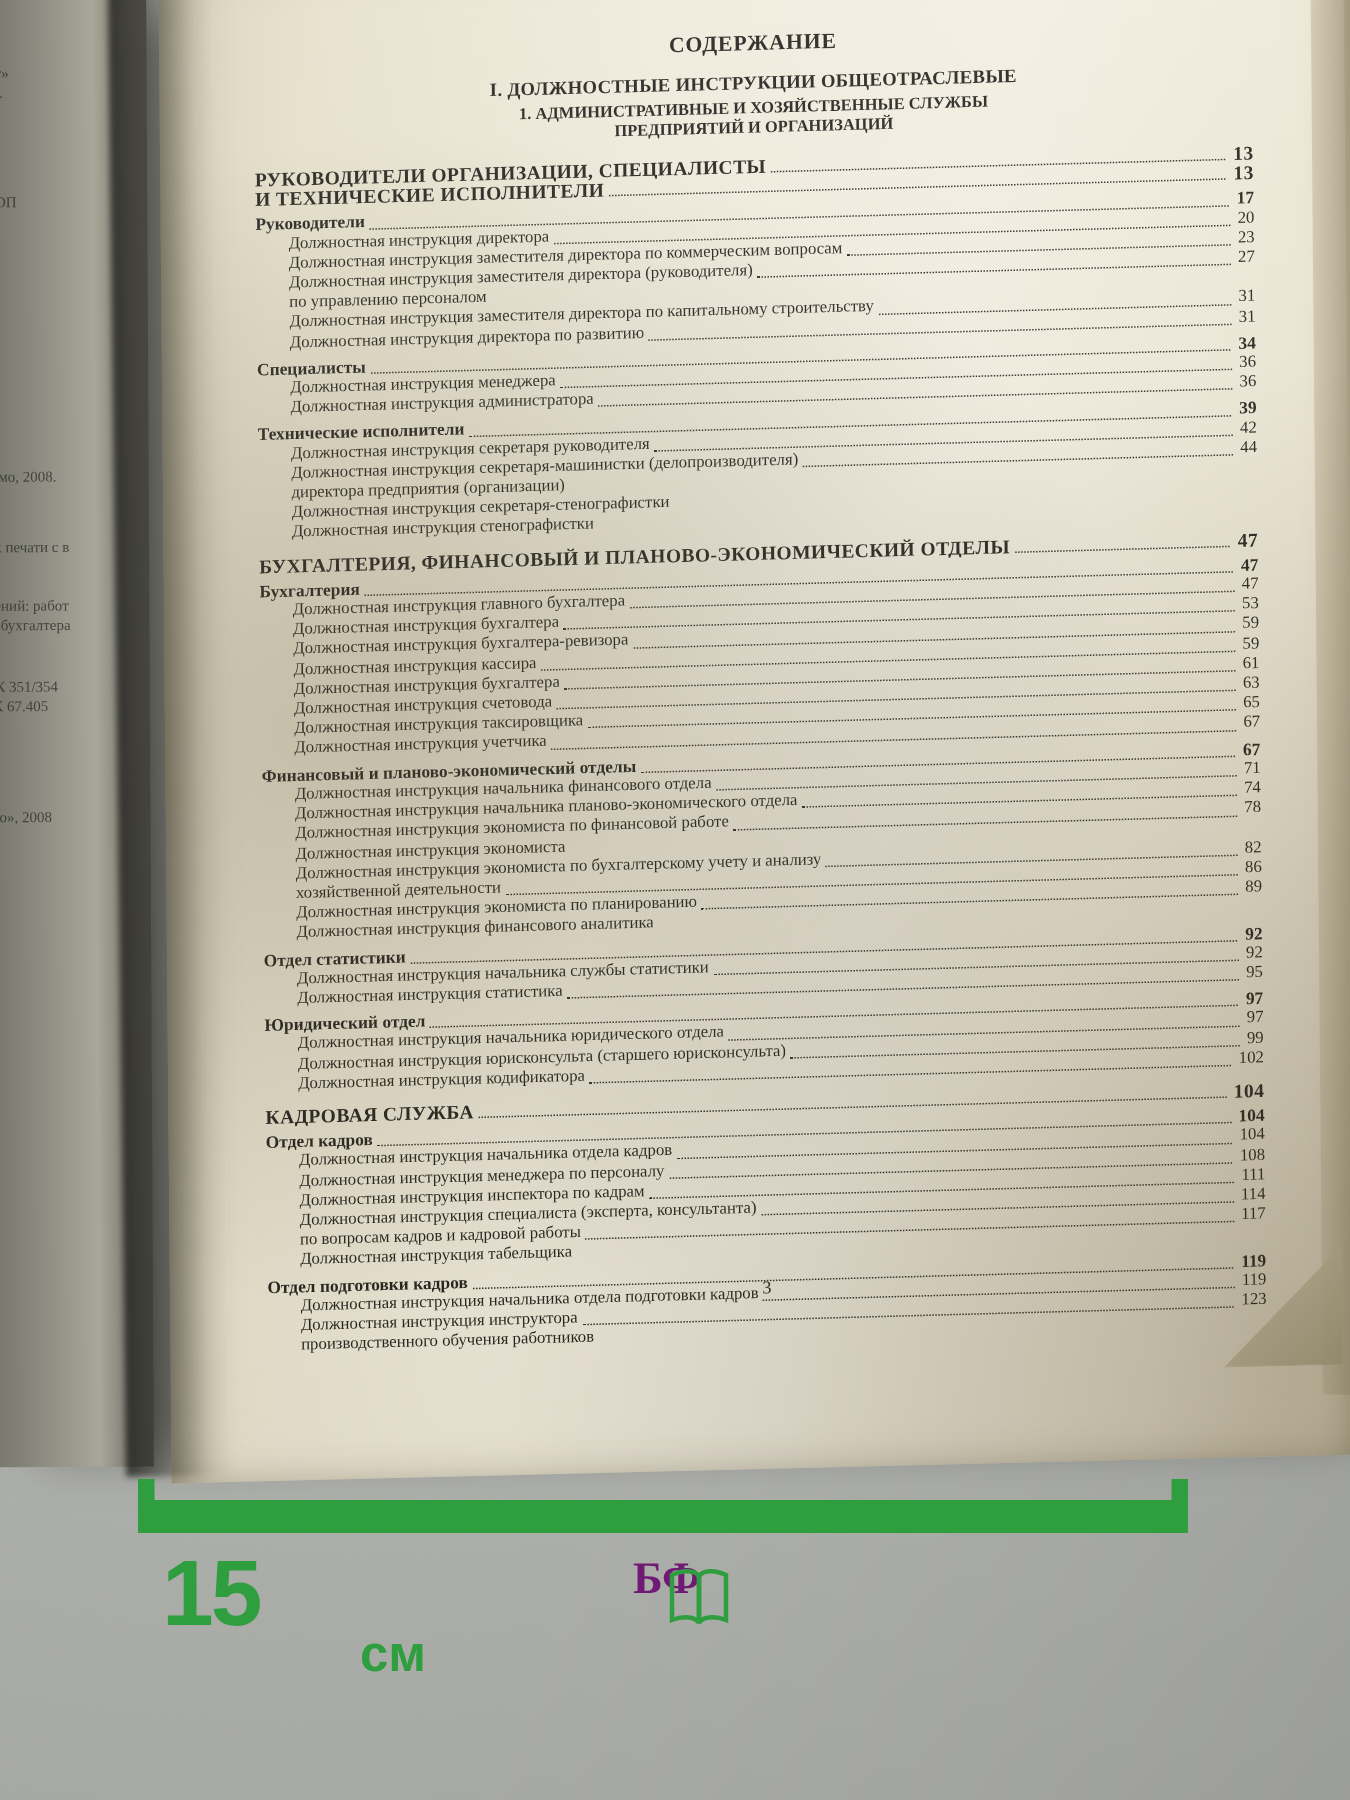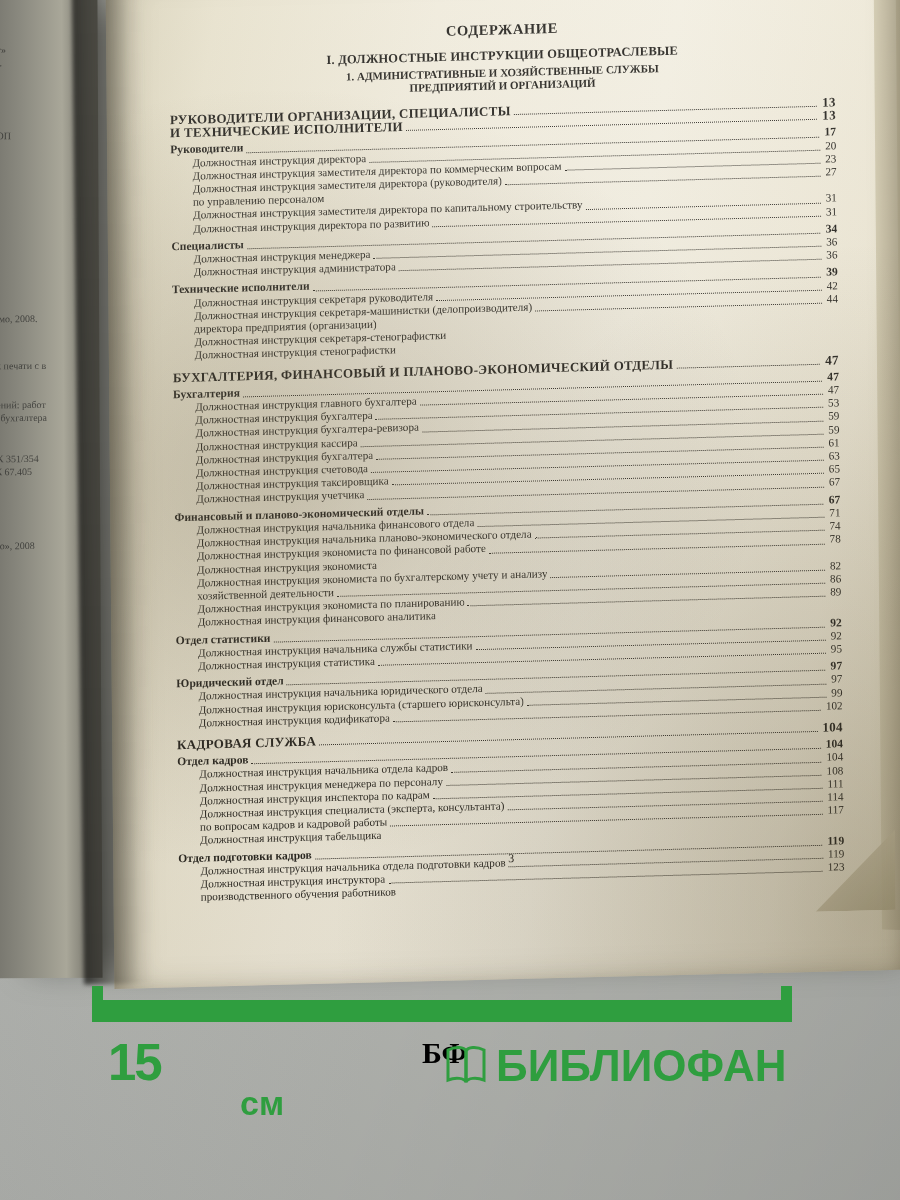--- a/index.html
+++ b/index.html
@@ -130,37 +130,37 @@
     border-radius:2px;
   }
   .ruler-bar:before,.ruler-bar:after{
     content:"";position:absolute;top:-14px;width:11px;height:36px;background:#2f9e3f;
   }
   .ruler-bar:before{left:0;}
   .ruler-bar:after{right:0;}
   .ruler-num{
     position:absolute;left:16px;top:26px;
     font-family:"Liberation Sans", sans-serif;
-    font-weight:700;font-size:51px;color:#2f9e3f;letter-spacing:-2px;
+    font-weight:700;font-size:62px;color:#2f9e3f;letter-spacing:-2px;
     line-height:74px;
   }
   .ruler-unit{
     position:absolute;left:148px;top:84px;
     font-family:"Liberation Sans", sans-serif;
     font-weight:700;font-size:34px;color:#2f9e3f;
   }
   .brand{
     position:absolute;left:330px;top:36px;display:flex;align-items:center;gap:10px;
   }
   .brand-mark{
     width:64px;height:60px;position:relative;
   }
   .brand-bf{
     position:absolute;left:0;top:0;
-    font-family:"Liberation Serif", serif;font-weight:700;font-size:30px;color:#000000;
+    font-family:"Liberation Serif", serif;font-weight:700;font-size:30px;color:#701a75;
   }
   .brand-book{
     position:absolute;left:24px;top:6px;width:40px;height:44px;
   }
   .brand-name{
     font-family:"Liberation Sans", sans-serif;font-weight:700;font-size:44px;color:#2f9e3f;letter-spacing:0px;
   }
 </style>
 </head>
 <body>
@@ -501,15 +501,14 @@
   <div class="ruler-num">15</div>
   <div class="ruler-unit">см</div>
   <div class="brand">
     <div class="brand-mark">
       <div class="brand-bf">БФ</div>
       <svg class="brand-book" viewBox="0 0 40 44">
         <path d="M2 8 C10 4 18 5 20 9 L20 40 C18 36 10 35 2 38 Z" fill="none" stroke="#2f9e3f" stroke-width="3"></path>
         <path d="M38 8 C30 4 22 5 20 9 L20 40 C22 36 30 35 38 38 Z" fill="none" stroke="#2f9e3f" stroke-width="3"></path>
       </svg>
     </div>
-    <div class="brand-name">БИБЛИОФАН</div>
   </div>
 </div>
 
 </body></html>

